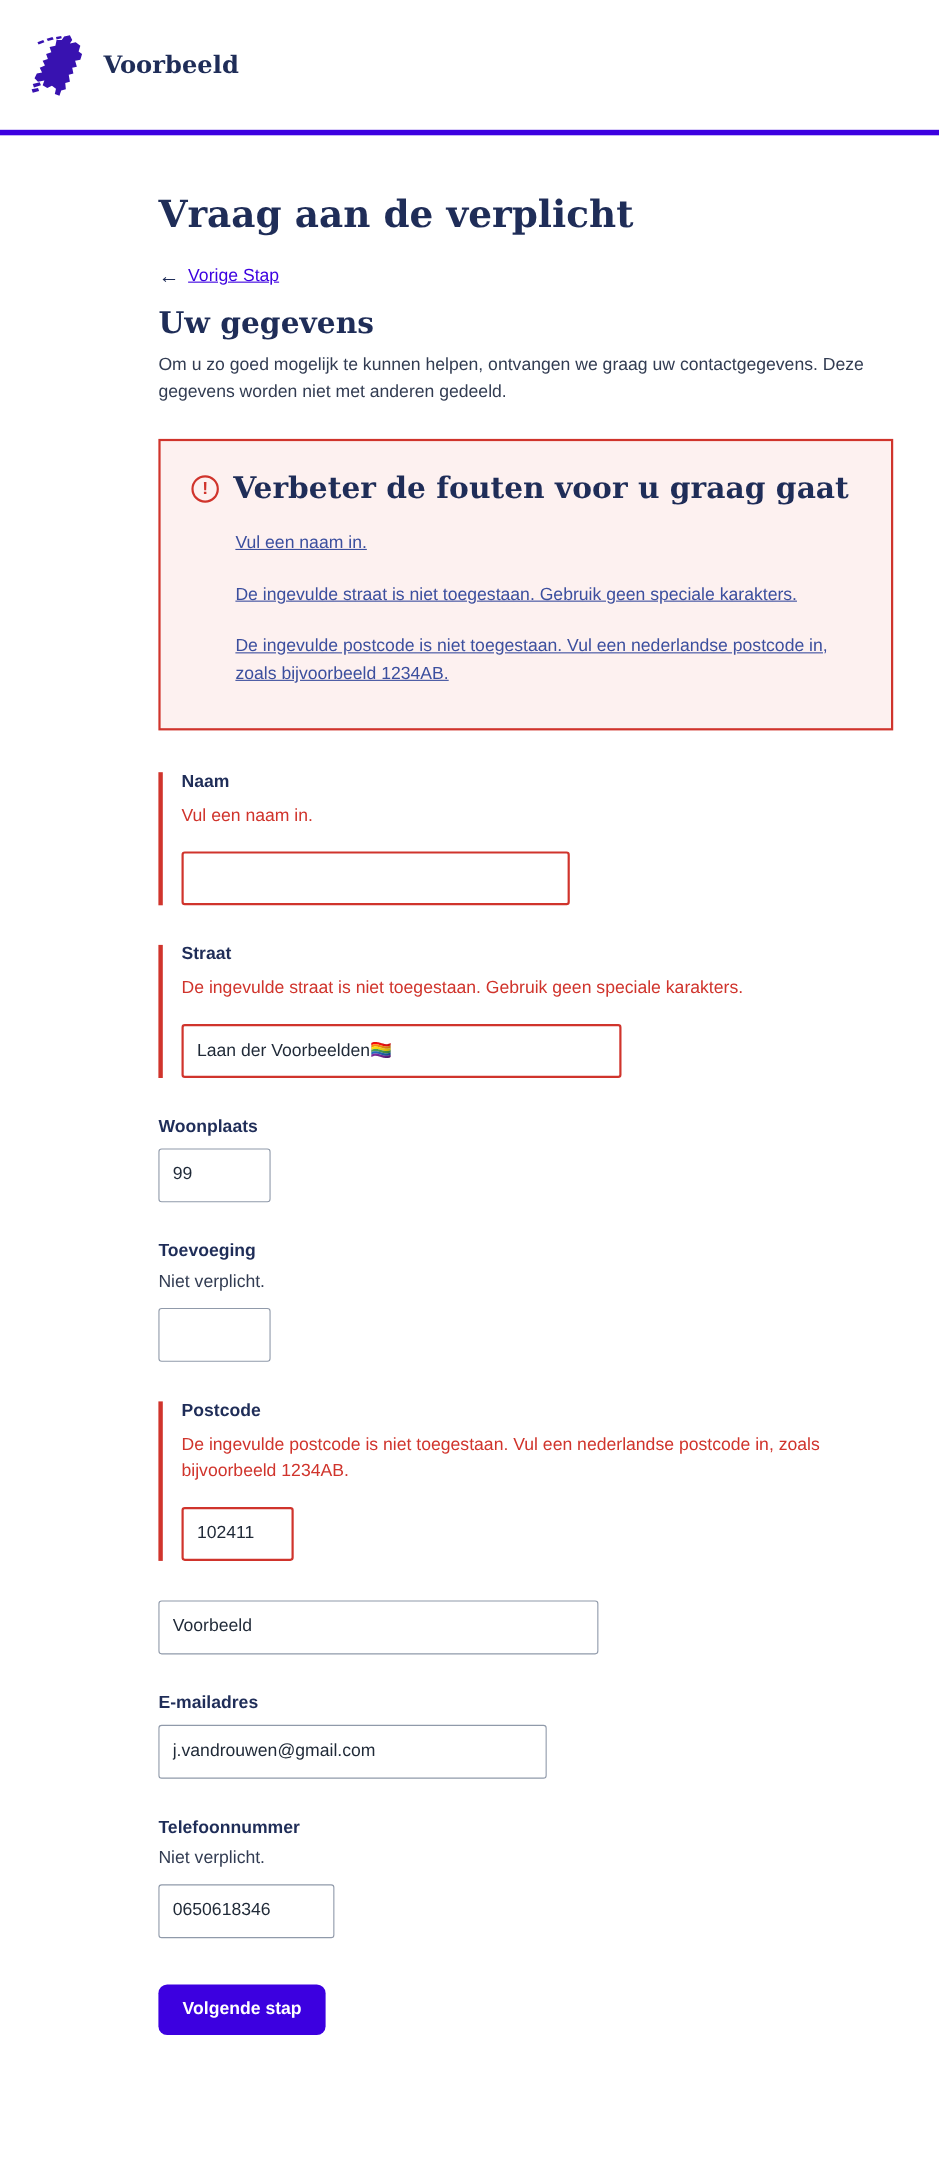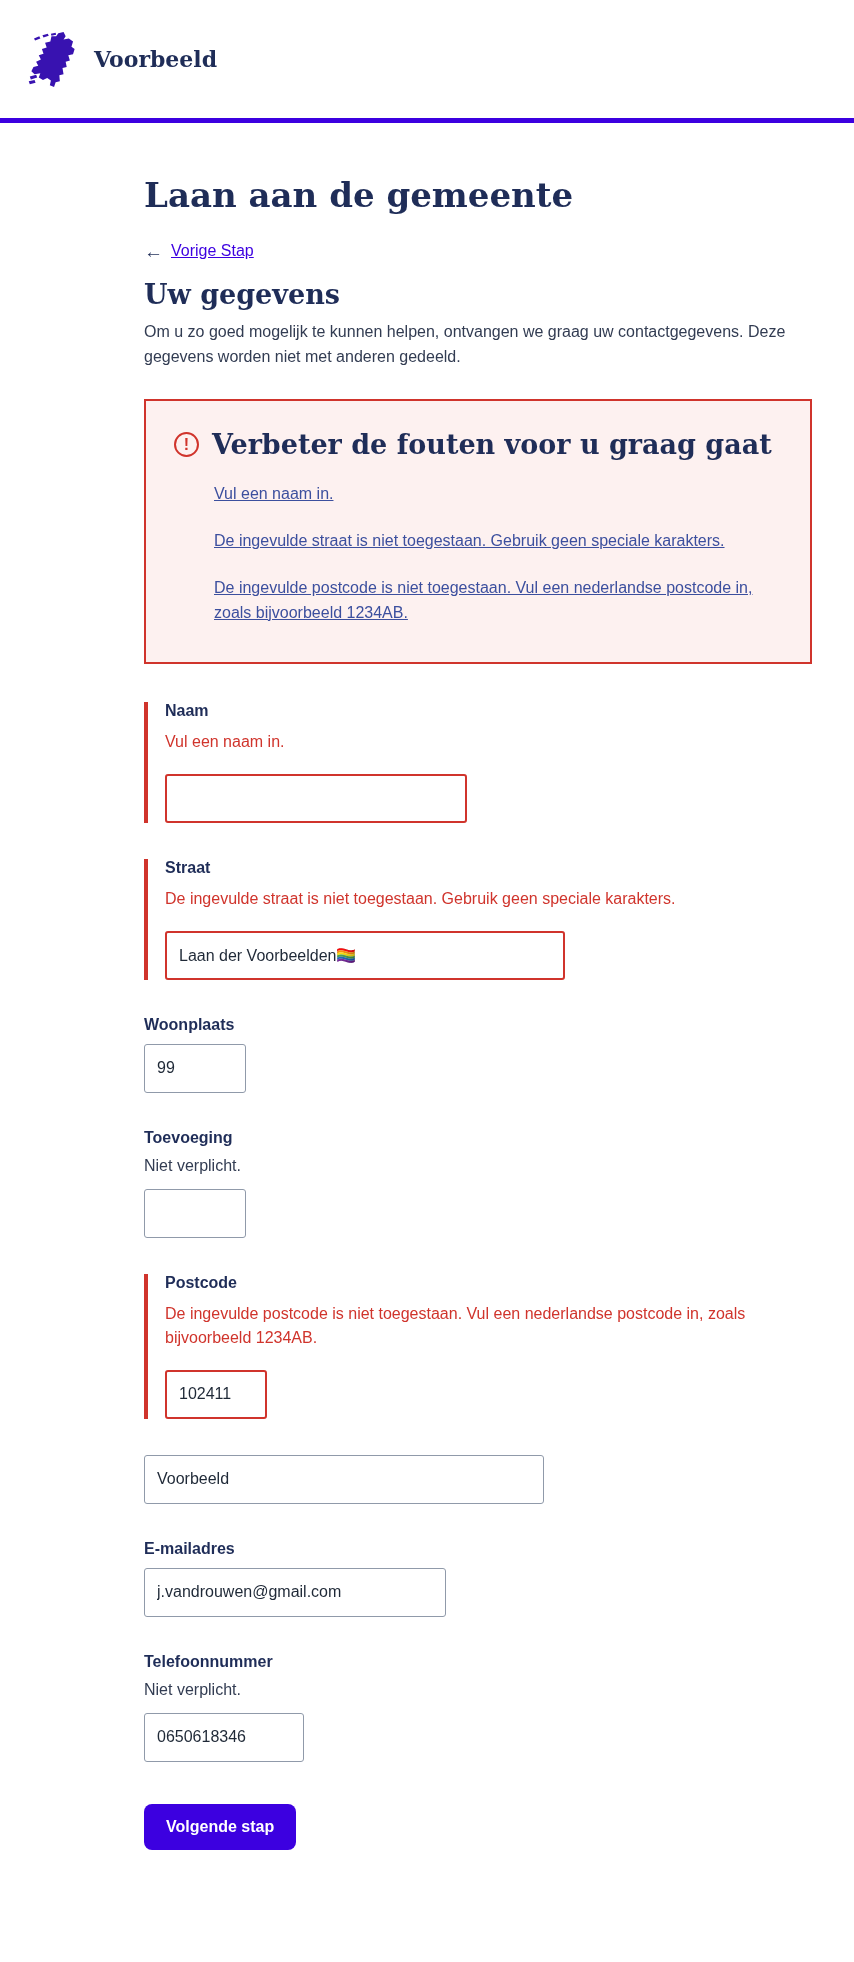--- a/index.html
+++ b/index.html
@@ -100,21 +100,21 @@
     padding:16px 12px;
     font-size:16px;
     font-family:inherit;
     color:#1f2937;
     background:#fff;
     display:block;
   }
   .field.invalid .textbox{border:2px solid var(--error);}
   .w-xs{width:102px;}
   .w-s{width:160px;}
-  .w-m{width:302px;}
+  .w-m{width:353px;}
   .w-l{width:400px;}
   .submit{
     background:var(--accent);
     color:#fff;
     font-family:inherit;
     font-weight:bold;
     font-size:16px;
     border:0;
     border-radius:8px;
     padding:14px 22px;
@@ -137,21 +137,21 @@
         <path d="M4 97 l11 -2 2 5 -11 3 z"></path>
       </g>
     </svg>
     <span class="brand-name">Voorbeeld</span>
   </a>
 </header>
 <div class="header-rule"></div>
 
 <main class="main">
 
-  <h1 class="page-title">Laan aan de gemeente</h1>
+  <h1 class="page-title">Vraag aan de verplicht</h1>
 
   <div class="back-row">
     <span class="arrow-icon">←</span>
     <a href="#" class="back-link">Vorige Stap</a>
   </div>
 
 
   <h2 class="section-title">Uw gegevens</h2>
 
   <p class="intro">Om u zo goed mogelijk te kunnen helpen, ontvangen we graag uw contactgegevens. Deze gegevens worden niet met anderen gedeeld.</p>

